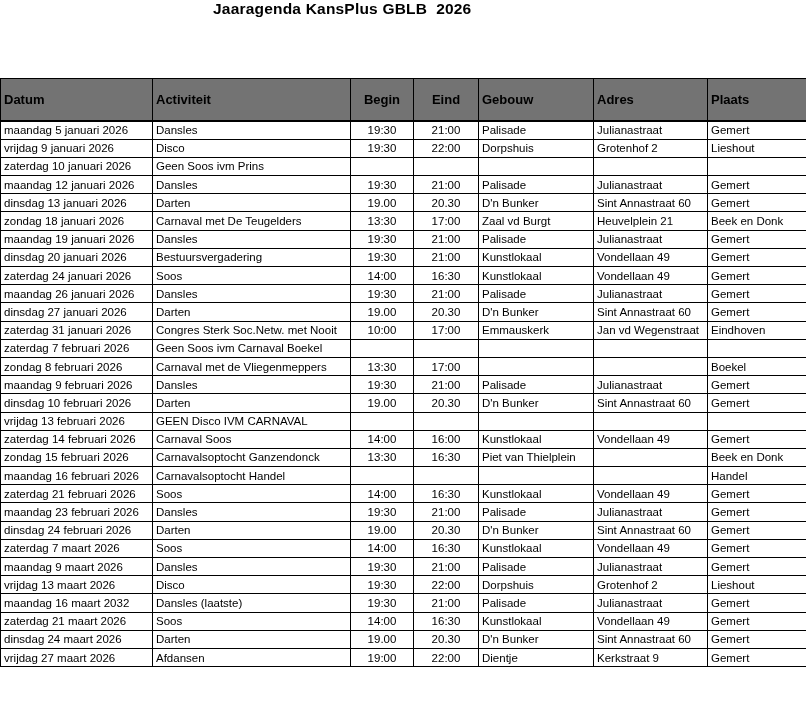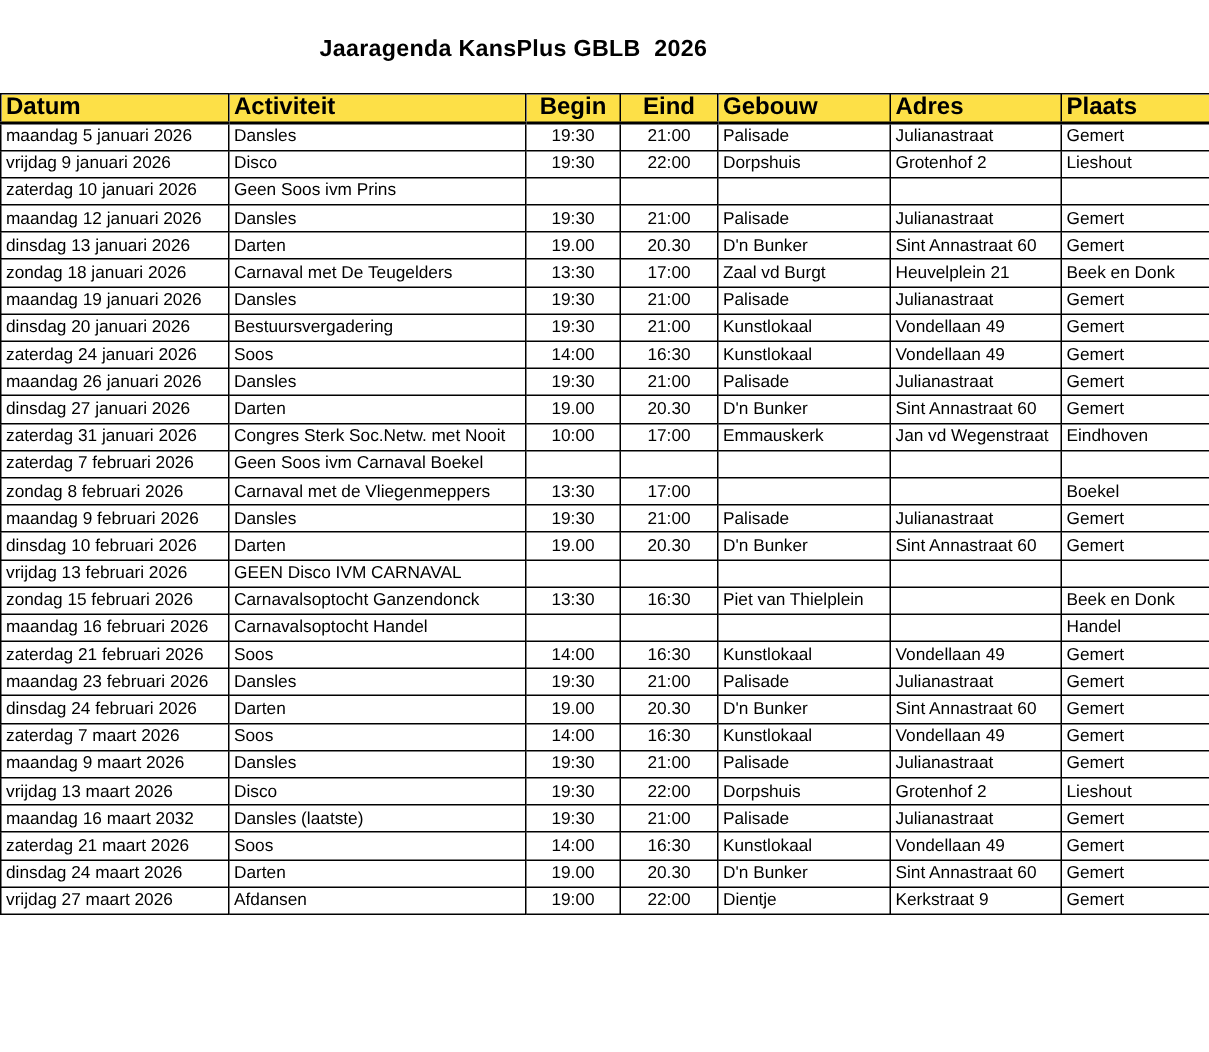--- a/index.html
+++ b/index.html
@@ -11,23 +11,22 @@
     overflow: hidden;
     font-family: "Liberation Sans", sans-serif;
     color: #000000;
   }
   .page {
     width: 806px;
     height: 701px;
     position: relative;
   }
   .title-area {
-    height: 62px;
+    height: 78px;
     box-sizing: border-box;
-    padding-top: 24px;
     padding-left: 213px;
   }
   .page-title {
     margin: 0;
     font-size: 15.5px;
     font-weight: bold;
     white-space: pre;
     letter-spacing: 0.2px;
   }
   table.agenda {
@@ -36,28 +35,28 @@
     width: 806px;
   }
   col.c0 { width: 152px; }
   col.c1 { width: 198px; }
   col.c2 { width: 63px; }
   col.c3 { width: 65px; }
   col.c4 { width: 115px; }
   col.c5 { width: 114px; }
   col.c6 { width: 99px; }
   table.agenda th {
-    background: #fde047;
+    background: #737373;
     border: 1px solid #000000;
     border-bottom: 2px solid #000000;
-    font-size: 16px;
+    font-size: 13px;
     font-weight: bold;
     text-align: left;
     height: 18px;
-    padding: 0 3px;
+    padding: 13px 3px;
     box-sizing: border-box;
     white-space: nowrap;
     overflow: hidden;
   }
   table.agenda td {
     border: 1px solid #000000;
     font-size: 11.5px;
     height: 18.2px;
     padding: 0 3px;
     box-sizing: border-box;
@@ -247,20 +246,29 @@
         <tr>
           <td>vrijdag 13 februari 2026</td>
           <td>GEEN Disco IVM CARNAVAL</td>
           <td class="center"></td>
           <td class="center"></td>
           <td></td>
           <td></td>
           <td></td>
         </tr>
         <tr>
+          <td>zaterdag 14 februari 2026</td>
+          <td>Carnaval Soos</td>
+          <td class="center">14:00</td>
+          <td class="center">16:00</td>
+          <td>Kunstlokaal</td>
+          <td>Vondellaan 49</td>
+          <td>Gemert</td>
+        </tr>
+        <tr>
           <td>zondag 15 februari 2026</td>
           <td>Carnavalsoptocht Ganzendonck</td>
           <td class="center">13:30</td>
           <td class="center">16:30</td>
           <td>Piet van Thielplein</td>
           <td></td>
           <td>Beek en Donk</td>
         </tr>
         <tr>
           <td>maandag 16 februari 2026</td>

